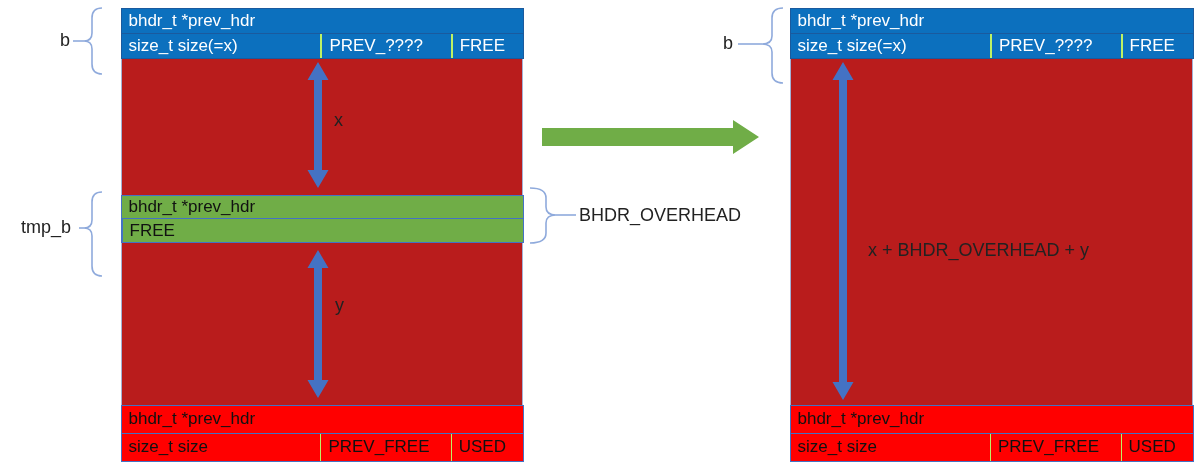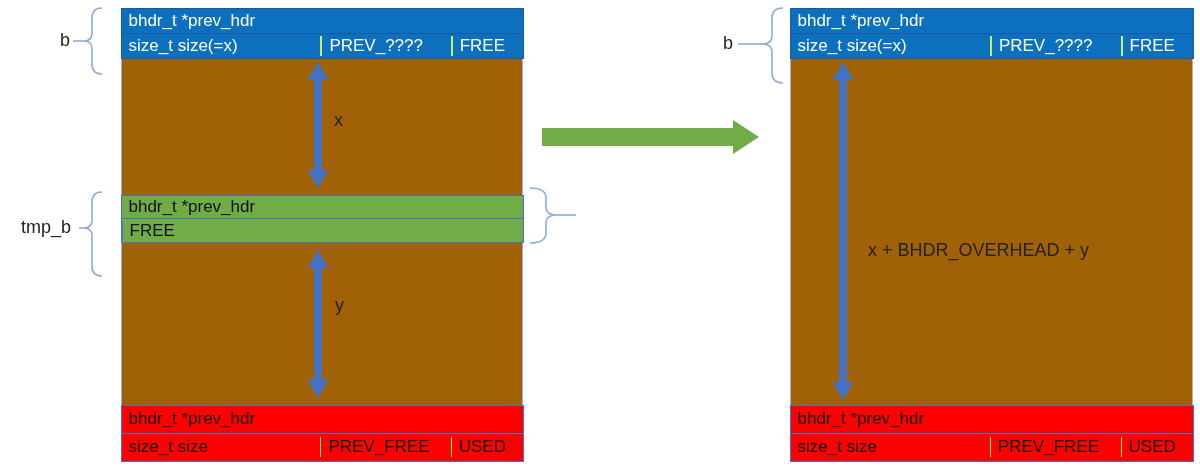--- a/index.html
+++ b/index.html
@@ -7,32 +7,32 @@
   body {
     width:1200px; height:469px; position:relative; overflow:hidden;
     font-family:"Liberation Sans","DejaVu Sans",sans-serif;
     color:#222;
   }
   .canvas { position:absolute; inset:0; }
 
   
   .panel {
     position:absolute; top:8px; height:453px; width:402px;
-    background:#a16207; border:1.5px solid #A3B2D6;
+    background:#b91c1c; border:1.5px solid #A3B2D6;
   }
   #panel-left  { left:121px; }
   #panel-right { left:790px; width:403px; }
 
   
   .block { position:absolute; left:-1.5px; right:-1.5px; font-size:17px; }
   .block .r1 {
     display:flex; align-items:center; padding-left:7px;
     white-space:nowrap; overflow:hidden;
   }
-  .block .r2 { display:flex;align-items:center; }
+  .block .r2 { display:flex; }
   .block .cell {
     display:flex; align-items:center; padding-left:7px;
     white-space:nowrap; overflow:hidden;
   }
   .c1 { width:49.6%; }
   .c2 { width:32.5%; }
   .c3 { flex:1; }
 
   .block.blue {
     top:-1.5px; height:51px; color:#fff;
@@ -142,18 +142,19 @@
 
     <path class="brace" d="M530,188 Q546,188 546,198 L546,207 Q546,215 556,215 Q546,215 546,223 L546,233 Q546,243 530,243"></path>
     <line class="brace" x1="556" y1="215" x2="576" y2="215"></line>
 
     <path class="brace" d="M783,8 Q772,8 772,18 L772,36 Q772,44 762,44 Q772,44 772,52 L772,73 Q772,83 783,83"></path>
     <line class="brace" x1="738" y1="44" x2="762" y2="44"></line>
   </svg>
 
   <div class="lbl" style="left:60px; top:30px;">b</div>
   <div class="lbl" style="left:13px; top:217px;margin-left:8px;">tmp_b</div>
+  <div class="lbl" style="left:579px; top:205px;">BHDR_OVERHEAD</div>
   <div class="lbl" style="left:334px; top:110px;">x</div>
   <div class="lbl" style="left:335px; top:295px;">y</div>
   <div class="lbl" style="left:723px; top:33px;">b</div>
   <div class="lbl" style="left:868px; top:240px;text-align:right;">x + BHDR_OVERHEAD + y</div>
 
 </div>
 
 </body></html>

